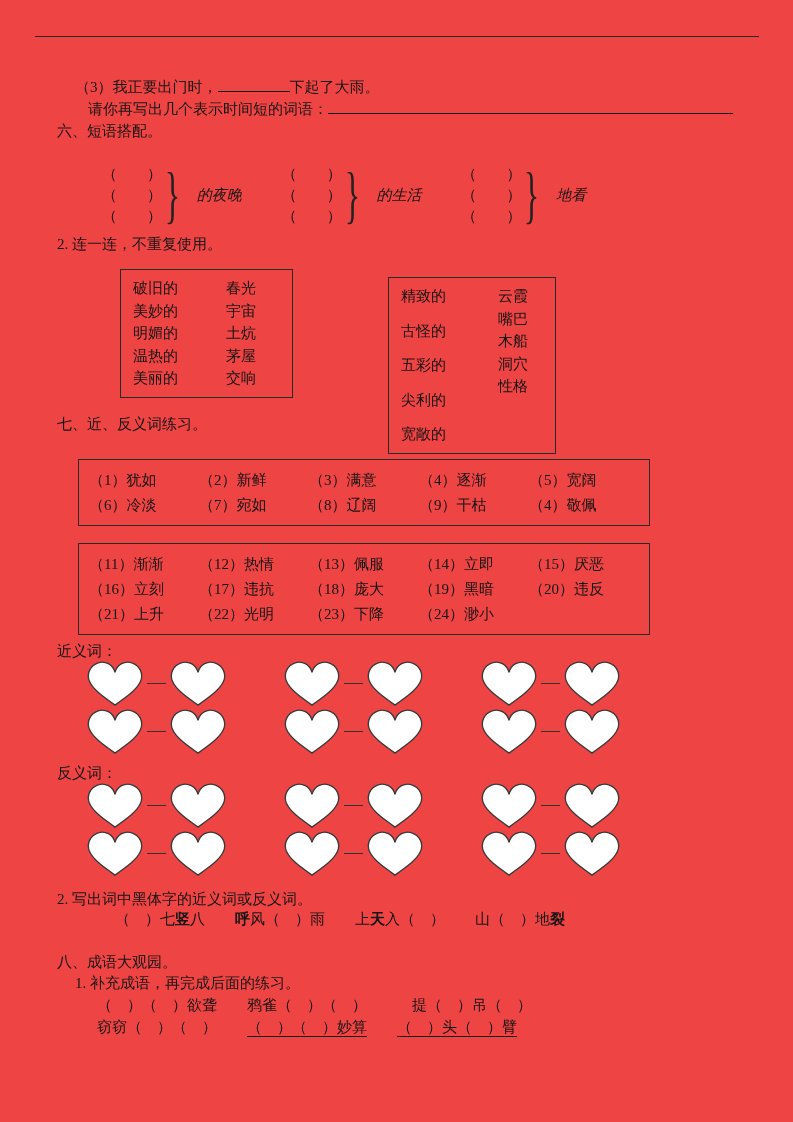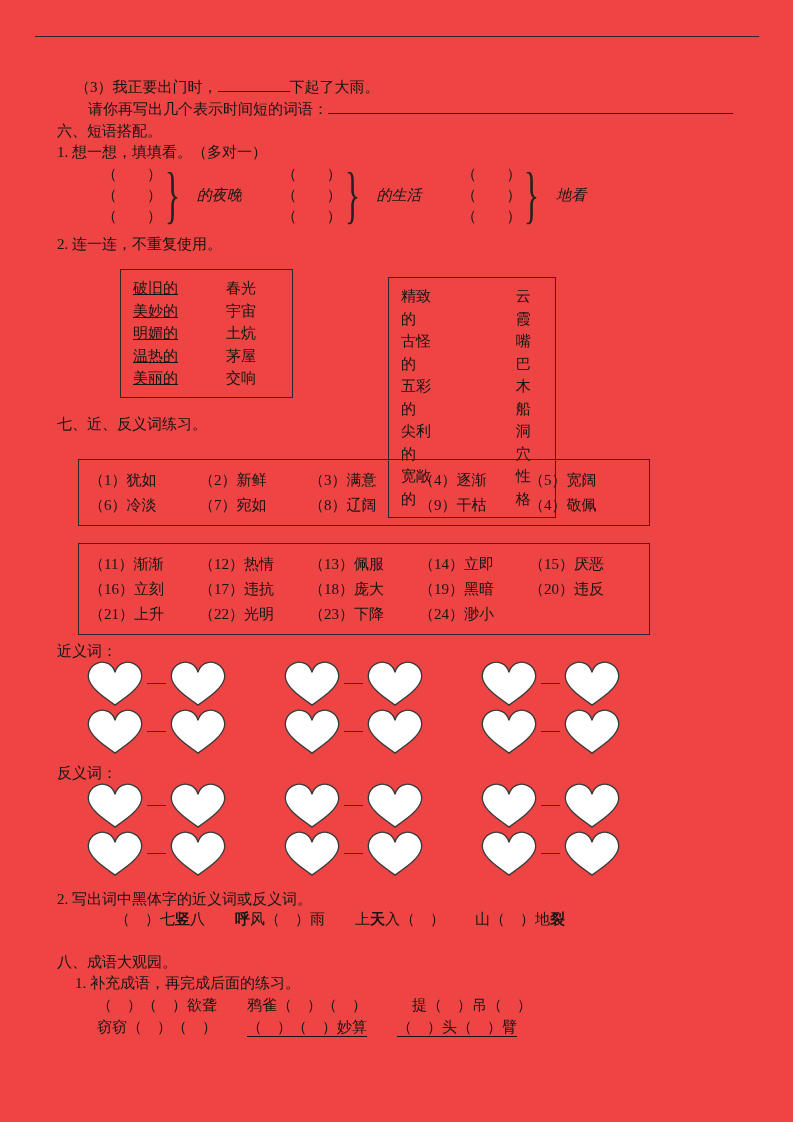--- a/index.html
+++ b/index.html
@@ -29,22 +29,22 @@
   }
   .group-label { margin-left:12px;font-style:italic; }
 
   
   .match-box {
     position:absolute; border:1.6px solid #2a2a2a; padding:7px 12px;
     display:flex;
   }
   .match-col { display:flex; flex-direction:column; }
   .match-col span { line-height:22.5px; }
-  .mb1 .match-col:first-child { margin-right:48px;text-decoration:underline; }
-  .mb2 .match-col:first-child { margin-right:74px; }
+  .mb1 .match-col:first-child { margin-right:48px; }
+  .mb2 .match-col:first-child { margin-right:52px;gap:12px; }
 
   
   .word-box {
     position:absolute; left:78px; width:572px; border:1.6px solid #2a2a2a;
     padding:9px 10px; display:grid; grid-template-columns:repeat(5,1fr); row-gap:3px;
   }
   .word-box span { line-height:22px; white-space:nowrap; }
 
   
   .hearts { position:absolute; left:84px; display:flex; flex-direction:column; }
@@ -62,21 +62,20 @@
 
 <div class="page">
 
   <div class="top-rule"></div>
 
   <div class="abs" style="top:77px;left:75px"><span>（3）我正要出门时，</span><span class="blank" style="width:72px"></span><span>下起了大雨。</span></div>
 
   <div class="abs" style="top:99px;left:88px"><span>请你再写出几个表示时间短的词语：</span><span class="blank" style="width:405px"></span></div>
 
   <div class="abs" style="top:121px;left:57px">六、短语搭配。</div>
-  <div class="abs" style="top:142px;left:57px">1. 想一想，填填看。（多对一）</div>
 
   <div class="abs brace-row" style="top:163px;left:102px">
     <div class="brace-group">
       <div class="paren-col">
         <span>（　　）</span>
         <span>（　　）</span>
         <span>（　　）</span>
       </div>
       <span class="brace">}</span>
       <span class="group-label">的夜晚</span>

